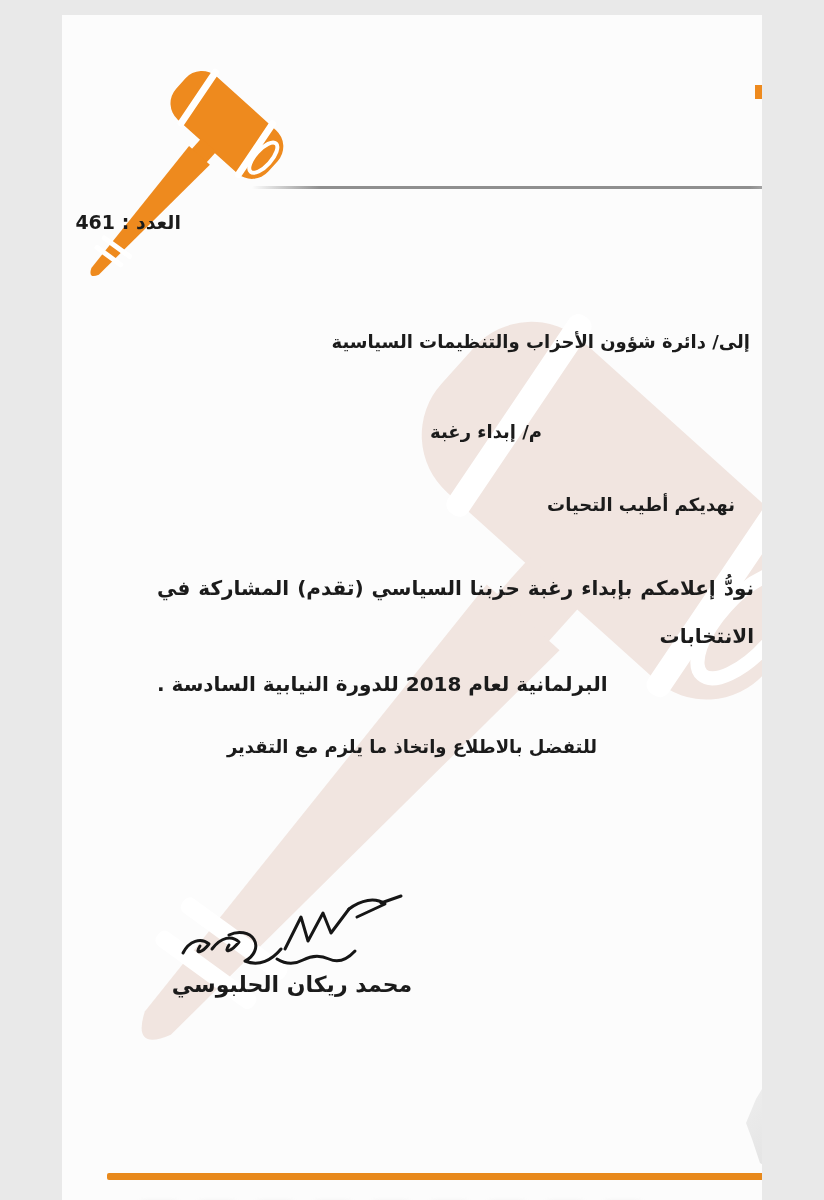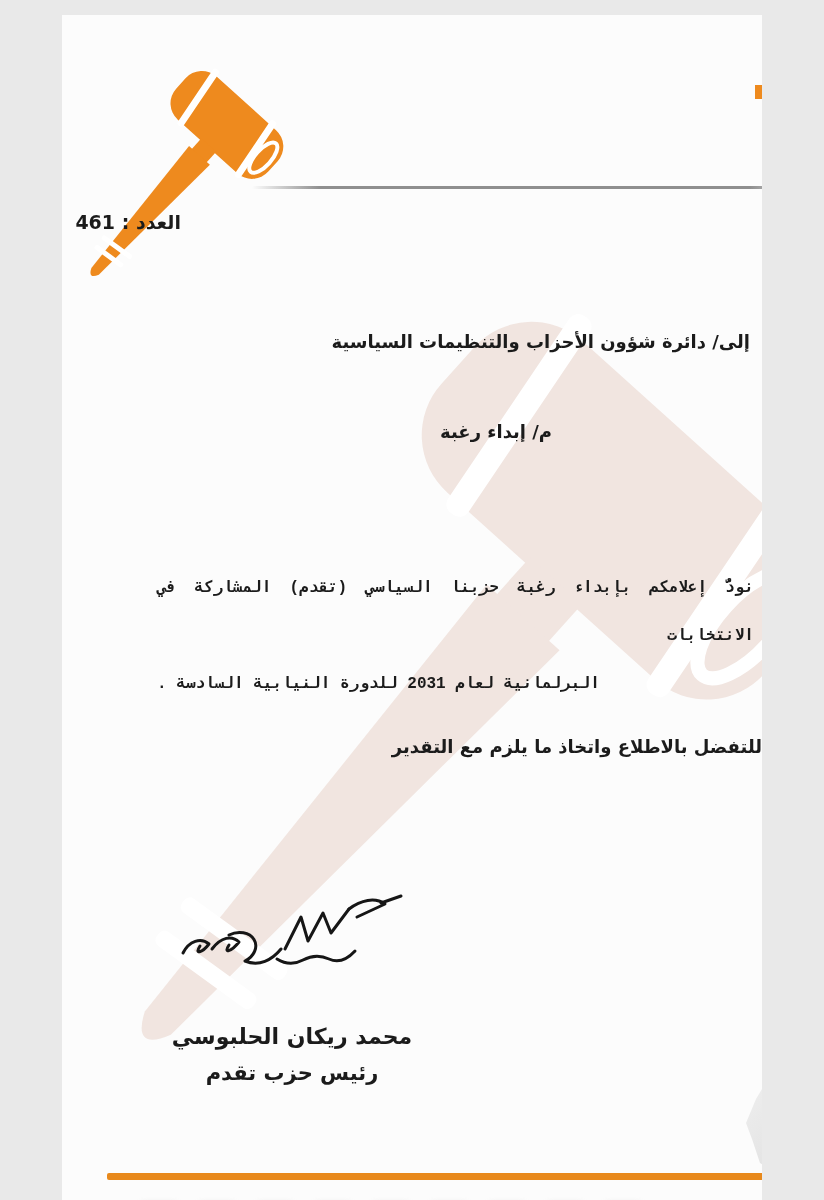--- a/index.html
+++ b/index.html
@@ -16,29 +16,29 @@
     left:190px;top:171px;width:566px;height:3px;border-radius:2px;
     background:linear-gradient(90deg,rgba(150,150,150,0) 0%,#8f8f8f 12%,#8f8f8f 88%,rgba(150,150,150,0) 100%);
   }
   .doc-meta{right:581px;top:189px;text-align:right;font-size:19px;font-weight:bold;line-height:37px;direction:rtl;white-space:nowrap;}
   
   .gavel-watermark-wrap{left:-20px;top:258px;width:700px;height:980px;transform:rotate(42deg);z-index:0;}
   .rosette-watermark{left:682px;top:1050px;width:120px;height:122px;z-index:3;}
   
   .ltr-line{direction:rtl;font-weight:bold;font-size:18px;white-space:nowrap;z-index:2;}
   .line-to{top:316px;right:12px;}
-  .line-subject{top:406px;right:210px;}
+  .line-subject{top:406px;right:220px;}
   .line-greeting{top:479px;right:27px;}
-  .body-para{top:549px;right:8px;left:95px;direction:rtl;font-weight:bold;font-size:16px;line-height:48px;z-index:2;font-family:Liberation Mono, monospace;}
+  .body-para{top:549px;right:8px;left:95px;direction:rtl;font-weight:bold;font-size:20px;line-height:48px;z-index:2;}
   .body-l1{text-align:justify;text-align-last:justify;}
   .body-l2{text-align:left;}
-  .line-closing{top:721px;left:0;right:0;text-align:right;white-space:normal;}
+  .line-closing{top:721px;left:0;right:0;text-align:center;white-space:normal;}
   
   .signature-wrap{left:105px;top:868px;width:250px;height:100px;z-index:2;}
-  .sig-block{left:60px;top:1004px;width:340px;text-align:center;direction:rtl;font-weight:bold;z-index:2;}
+  .sig-block{left:60px;top:952px;width:340px;text-align:center;direction:rtl;font-weight:bold;z-index:2;}
   .sig-name{font-size:22px;line-height:36px;}
   .sig-title{font-size:21px;line-height:36px;}
   .sig-date{font-size:21px;line-height:36px;}
   
   .footer-rule{left:45px;top:1158px;width:741px;height:7px;background:#e8891c;border-radius:2px;z-index:1;}
   .footer-blur-text{
     left:80px;bottom:0px;width:520px;height:11px;opacity:.5;filter:blur(3px);
     background:repeating-linear-gradient(90deg,#9a9a9a 0 34px,transparent 34px 58px);
   }
   .footer-corner{right:0;bottom:0;width:17px;height:13px;background:#ee8a1e;}
@@ -84,43 +84,43 @@
   </div>
 
   <div class="abs header-divider"></div>
 
   <div class="abs doc-meta">
     <div>العدد : 461</div>
   </div>
 
   <div class="abs ltr-line line-to">إلى/ دائرة شؤون الأحزاب والتنظيمات السياسية</div>
   <div class="abs ltr-line line-subject">م/ إبداء رغبة</div>
+  <div class="abs ltr-line line-greeting">نهديكم أطيب التحيات</div>
 
   <div class="abs body-para">
     <div class="body-l1">نودُّ إعلامكم بإبداء رغبة حزبنا السياسي (تقدم) المشاركة في الانتخابات</div>
-    <div class="body-l2">البرلمانية لعام 2031 للدورة النيابية السادسة .</div>
+    <div class="body-l2">البرلمانية لعام 2018 للدورة النيابية السادسة .</div>
   </div>
 
   <div class="abs ltr-line line-closing">للتفضل بالاطلاع واتخاذ ما يلزم مع التقدير</div>
 
   <div class="abs signature-wrap">
     <svg viewBox="0 0 250 100" width="250" height="100" fill="none" stroke="#161616" stroke-width="3" stroke-linecap="round" stroke-linejoin="round">
       <path d="M16,70 c6,-12 18,-16 26,-9 c-7,9 -15,11 -9,2"></path>
       <path d="M45,66 c9,-12 20,-14 27,-7 c-8,10 -16,12 -10,3"></path>
       <path d="M62,52 a19,15 -18 1 1 16,26 c14,6 27,-1 36,-12"></path>
       <path d="M118,66 l16,-32 l7,24 l15,-28 l8,20 l18,-24"></path>
       <path d="M182,26 c12,-9 26,-12 36,-5 l-28,13"></path>
       <path d="M110,76 q13,8 26,1 t26,-1 t26,-8"></path>
       <path d="M214,20 l20,-7"></path>
     </svg>
   </div>
 
   <div class="abs sig-block">
     <div class="sig-name">محمد ريكان الحلبوسي</div>
-    <div class="sig-title">رئيس حزب تقدم</div>
   </div>
 
   <div class="abs footer-rule"></div>
 
   <div class="abs rosette-watermark">
     <svg viewBox="0 0 120 122" width="120" height="122">
       <defs>
         <linearGradient id="rg" x1="0" y1="0" x2="1" y2="1">
           <stop offset="0" stop-color="#f0f0f0"></stop>
             <stop offset="1" stop-color="#d8d8d8"></stop>

